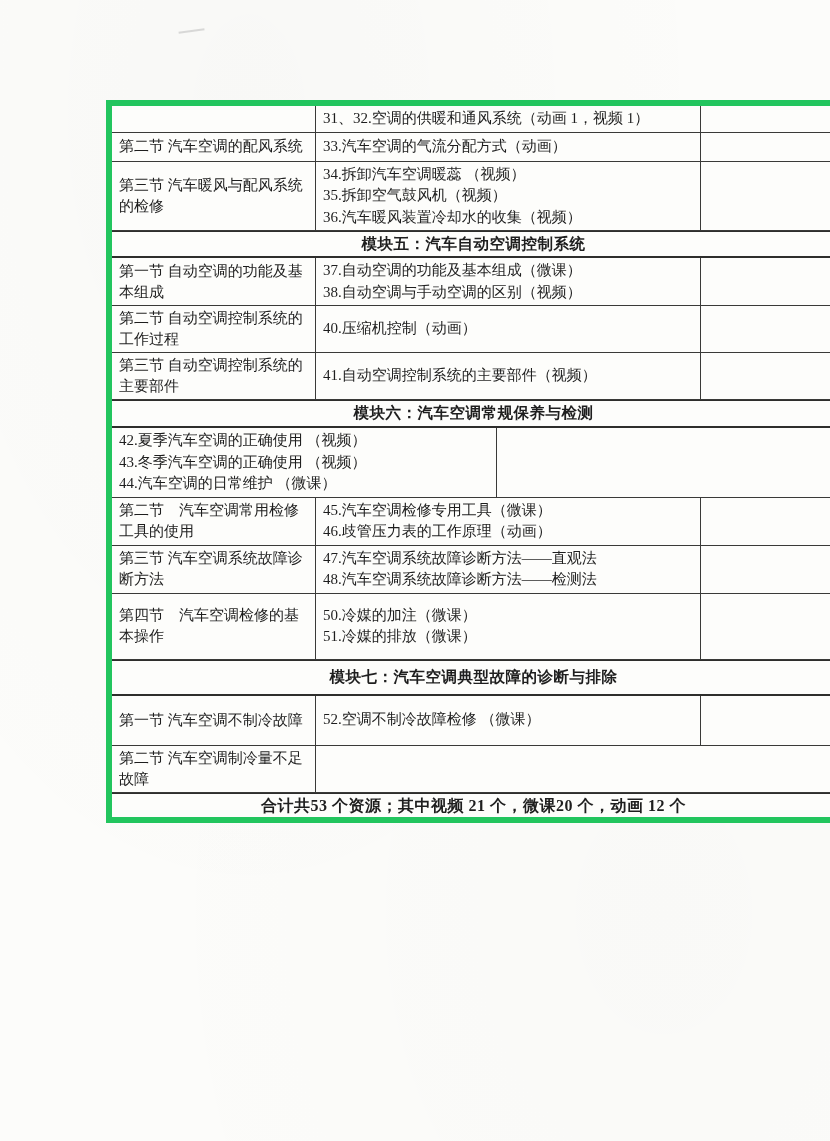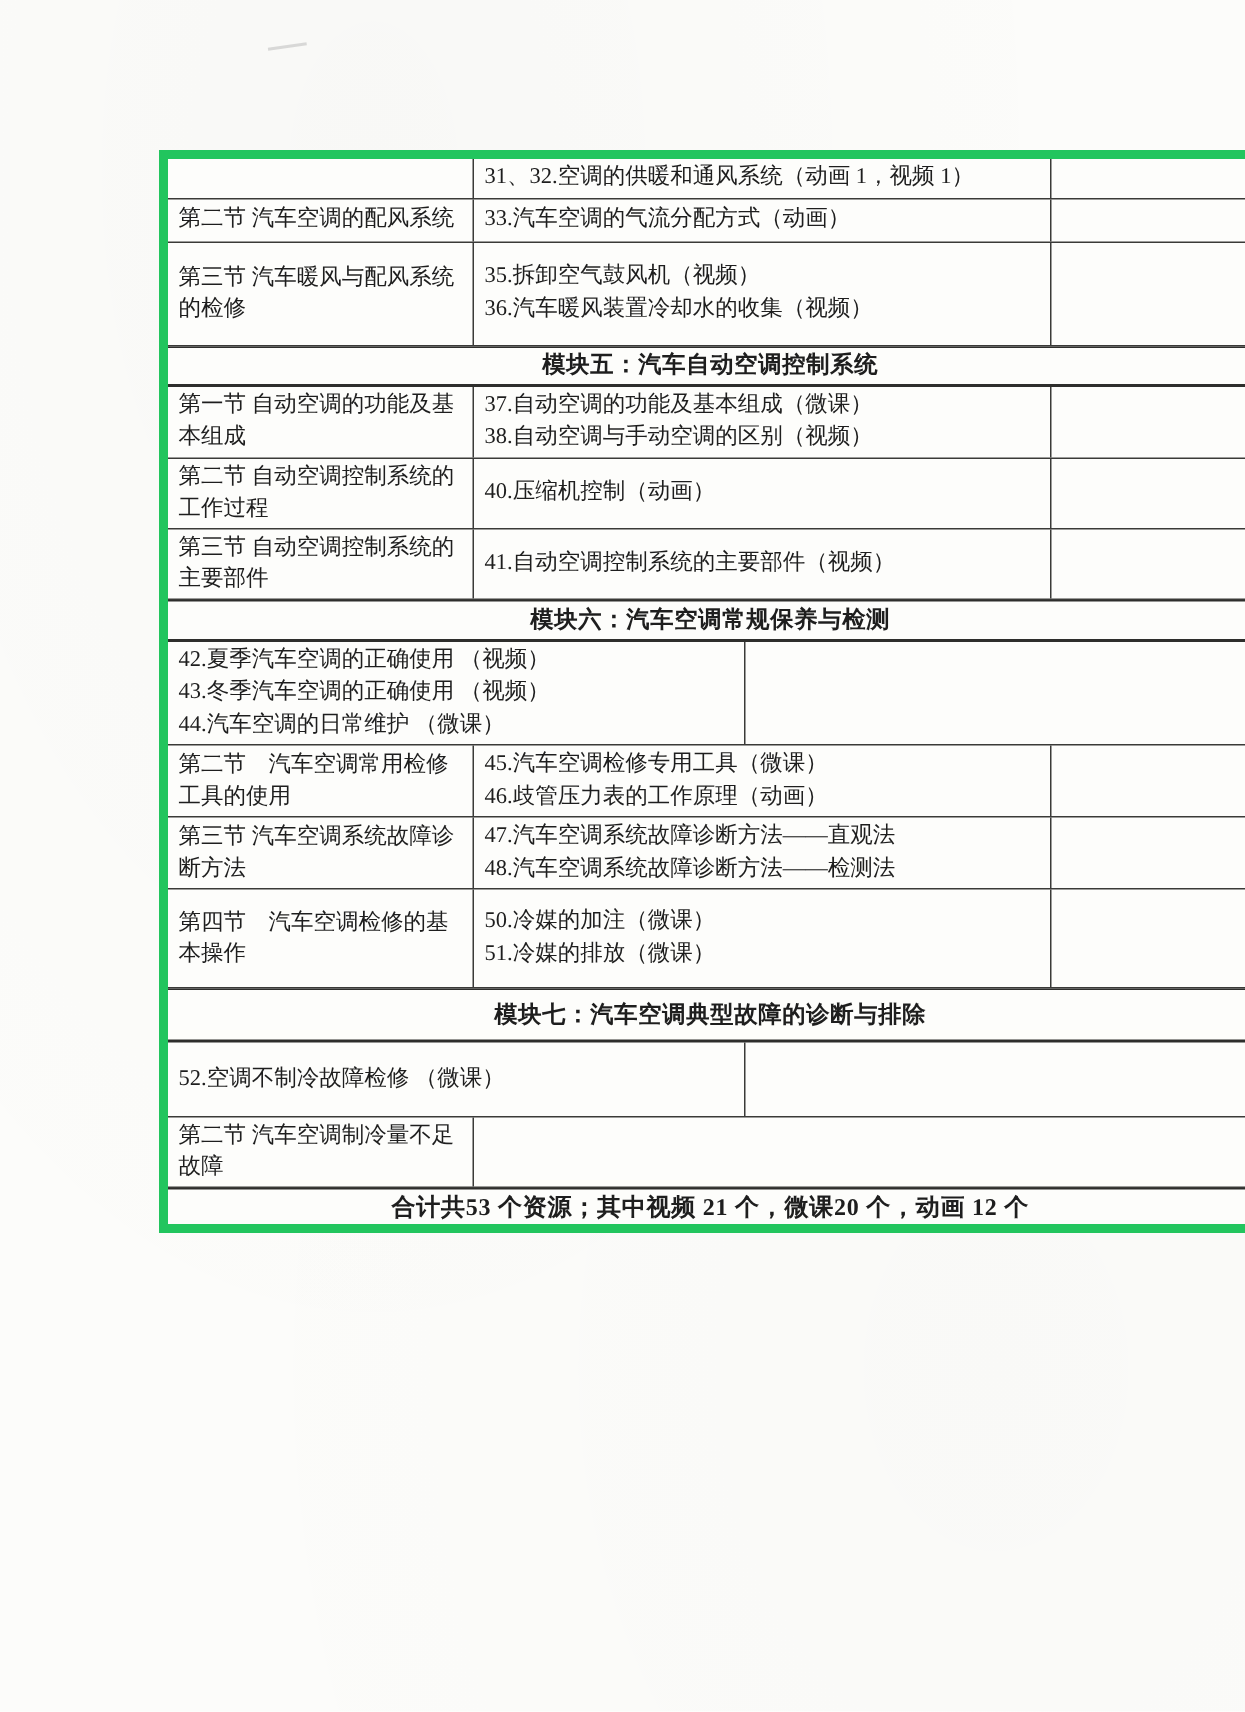--- a/index.html
+++ b/index.html
@@ -110,20 +110,21 @@
     <div class="cell c1">第二节 汽车空调的配风系统</div>
     <div class="cell c2">
       <div class="line">33.汽车空调的气流分配方式（动画）</div>
     </div>
     <div class="cell c3"></div>
   </div>
 
   <div class="row" style="min-height:68px">
     <div class="cell c1">第三节 汽车暖风与配风系统的检修</div>
     <div class="cell c2">
+      <div class="line">34.拆卸汽车空调暖蕊 （视频）</div>
       <div class="line">35.拆卸空气鼓风机（视频）</div>
       <div class="line">36.汽车暖风装置冷却水的收集（视频）</div>
     </div>
     <div class="cell c3"></div>
   </div>
 
   <div class="row module-row" style="min-height:24px">
     <span>模块五：汽车自动空调控制系统</span>
   </div>
 
@@ -190,20 +191,21 @@
       <div class="line">51.冷媒的排放（微课）</div>
     </div>
     <div class="cell c3"></div>
   </div>
 
   <div class="row module-row" style="min-height:33px">
     <span>模块七：汽车空调典型故障的诊断与排除</span>
   </div>
 
   <div class="row" style="min-height:49px">
+    <div class="cell c1">第一节 汽车空调不制冷故障</div>
     <div class="cell c2">
       <div class="line">52.空调不制冷故障检修 （微课）</div>
     </div>
     <div class="cell c3"></div>
   </div>
 
   <div class="row" style="min-height:45px">
     <div class="cell c1">第二节 汽车空调制冷量不足故障</div>
     <div class="cell c3"></div>
   </div>

